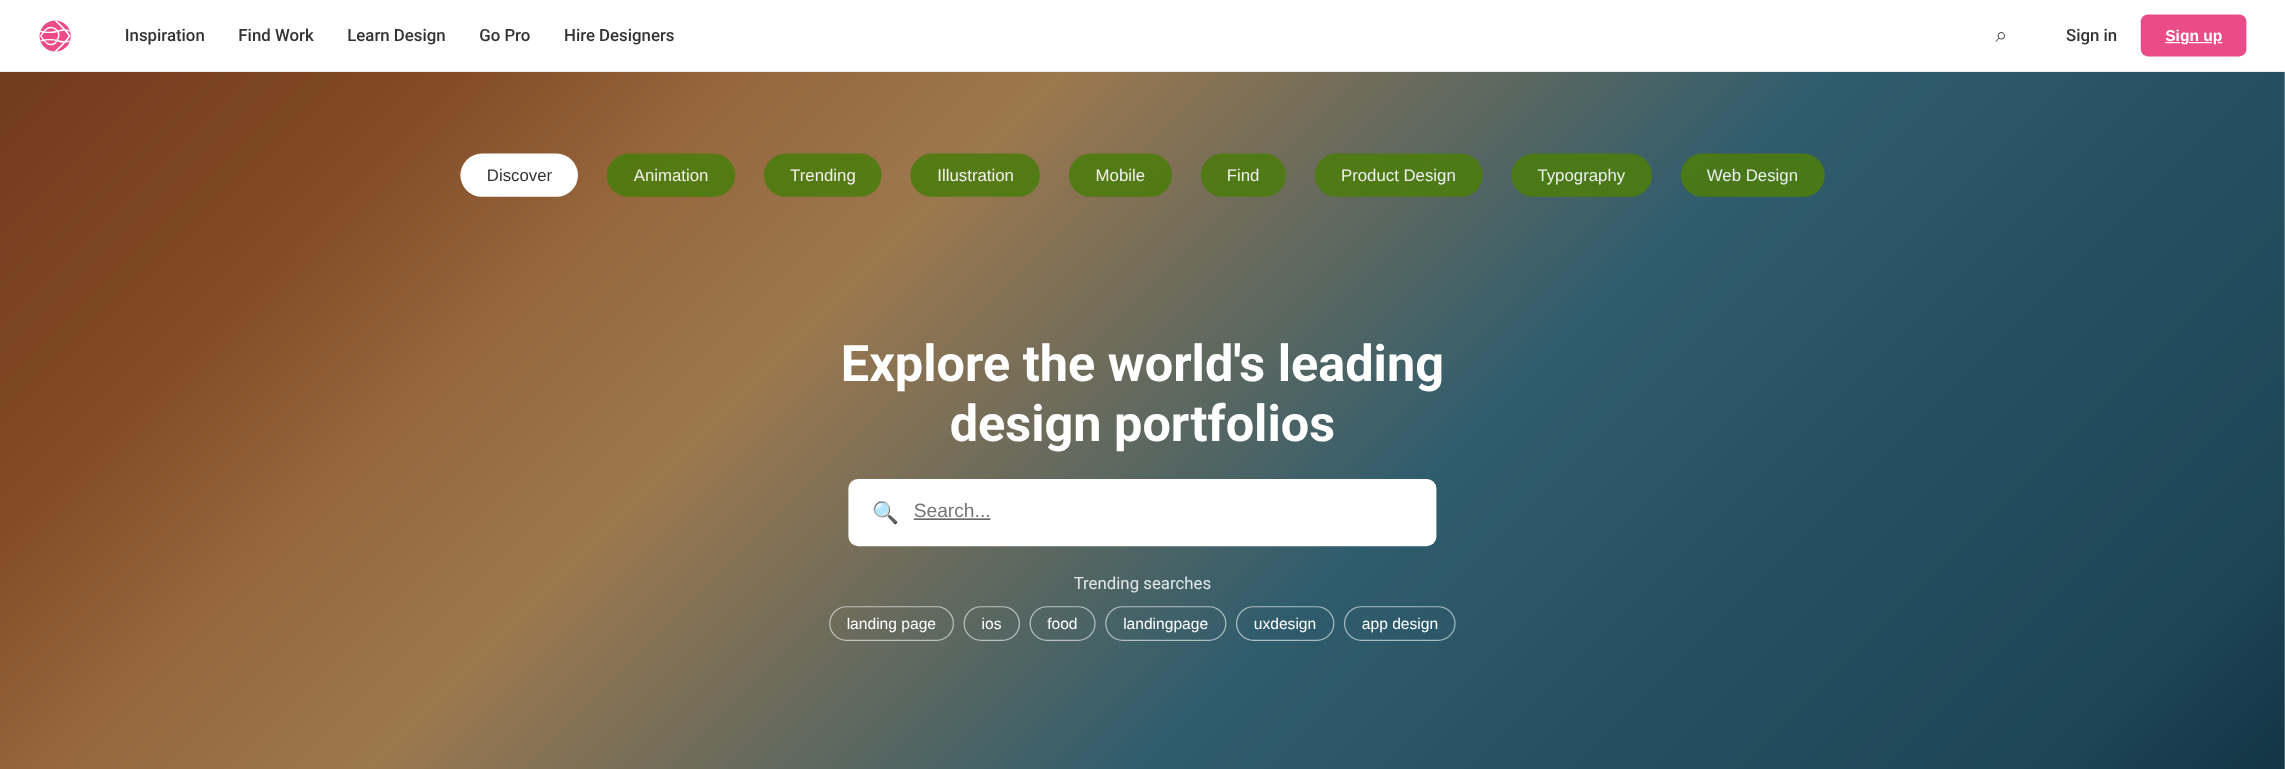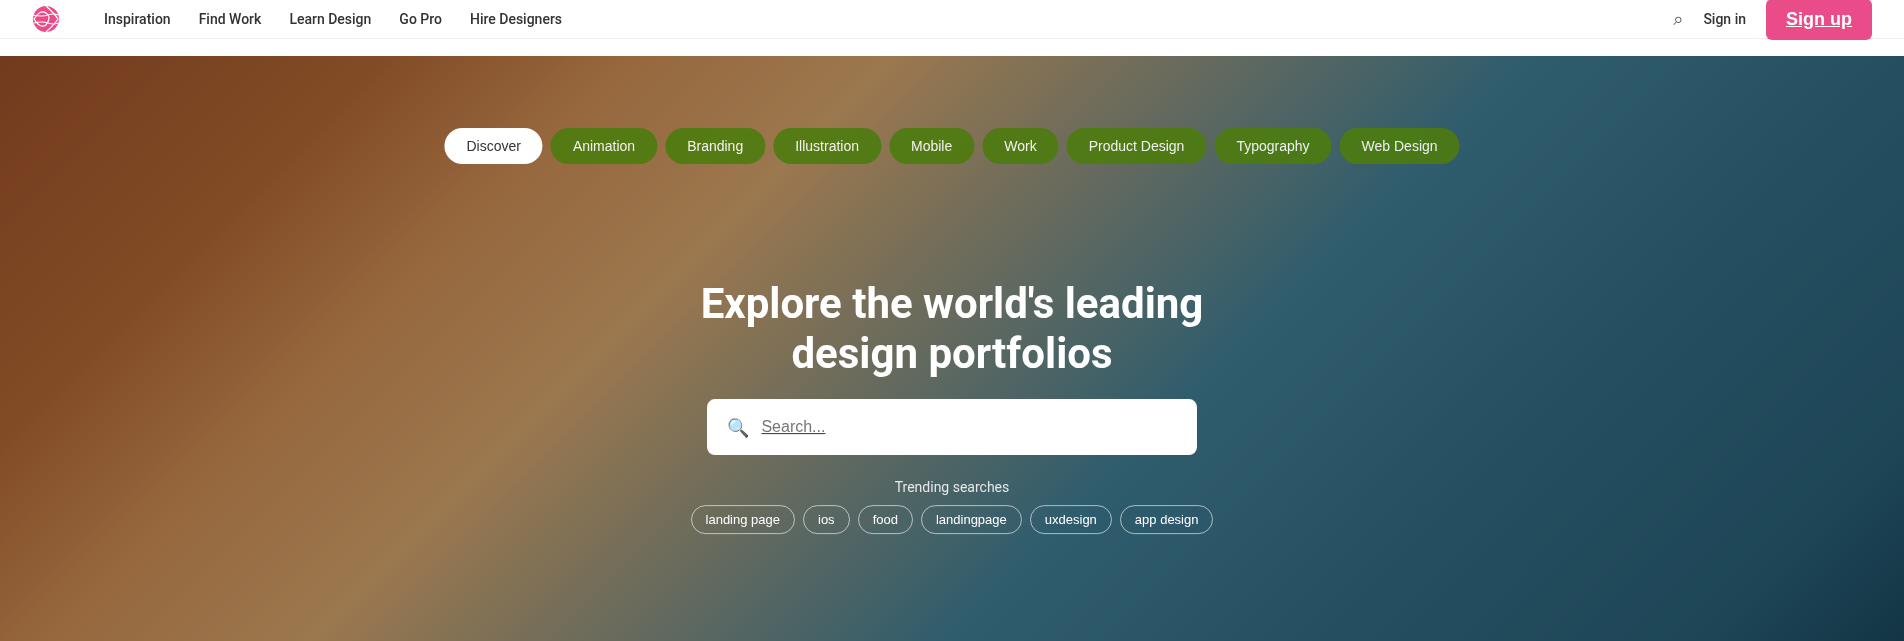--- a/index.html
+++ b/index.html
@@ -2,39 +2,39 @@
 <html><head>
   <meta charset="utf-8">
   <style>
     * { margin: 0; padding: 0; box-sizing: border-box; }
     body { font-family: -apple-system, BlinkMacSystemFont, 'Segoe UI', Roboto, sans-serif; overflow: hidden; }
 
     
     .navbar {
       position: fixed; top: 0; left: 0; right: 0; z-index: 100;
       background: #fff;
-      height: 39px;
+      height: 60px;
       display: flex; align-items: center; justify-content: space-between;
       padding: 0 32px;
       border-bottom: 1px solid #eee;
     }
     .navbar-left { display: flex; align-items: center; gap: 32px; }
     .navbar-logo { display: flex; align-items: center; }
     .logo-icon { width: 40px; height: 28px; }
     .nav-links { display: flex; align-items: center; gap: 28px; }
     .nav-link {
       font-size: 14px; color: #333; text-decoration: none; font-weight: 500;
       cursor: pointer;
     }
     .navbar-right { display: flex; align-items: center; gap: 20px; }
     .search-icon-nav { color: #555; font-size: 18px; cursor: pointer; }
-    .signin-link { font-size: 14px; color: #333; cursor: pointer; font-weight: 500; }
+    .signin-link { font-size: 14px; color: #333; cursor: pointer; font-weight: 500; margin-left: 29px; }
     .signup-btn {
       background: #ea4c89; color: #fff; border: none; border-radius: 6px;
-      padding: 10px 20px; font-size: 18px; font-weight: 600; cursor: pointer; text-decoration: underline;
+      padding: 10px 20px; font-size: 13px; font-weight: 600; cursor: pointer; text-decoration: underline;
     }
 
     
     .hero {
       width: 1904px; height: 641px;
       position: relative;
       overflow: hidden;
     }
     .hero-bg {
       position: absolute; inset: 0;
@@ -43,21 +43,21 @@
     
     .hero-bg-overlay {
       position: absolute; inset: 0;
       background: rgba(0,0,0,0.35);
     }
 
     
     .category-tabs {
       position: absolute;
       top: 72px; left: 50%; transform: translateX(-50%);
-      display: flex; gap: 8px; align-items: center;
+      display: flex; gap: 24px; align-items: center;
       z-index: 10;
     }
     .cat-tab {
       padding: 10px 22px; border-radius: 30px; font-size: 14px; font-weight: 500;
       cursor: pointer; border: none; white-space: nowrap;
     }
     .cat-tab-active { background: #fff; color: #333; }
     .cat-tab-inactive { background: #4d7c0f; color: #fff; opacity: 0.9; }
 
     
@@ -134,24 +134,24 @@
   </div>
 </nav>
 
 <section class="hero" style="margin-top:56px;">
   <div class="hero-bg"></div>
   <div class="hero-bg-overlay"></div>
 
   <div class="category-tabs" id="cat-tabs">
       <button class="cat-tab cat-tab-active">Discover</button>
       <button class="cat-tab cat-tab-inactive">Animation</button>
-      <button class="cat-tab cat-tab-inactive">Branding</button>
+      <button class="cat-tab cat-tab-inactive">Trending</button>
       <button class="cat-tab cat-tab-inactive">Illustration</button>
       <button class="cat-tab cat-tab-inactive">Mobile</button>
-      <button class="cat-tab cat-tab-inactive">Work</button>
+      <button class="cat-tab cat-tab-inactive">Find</button>
       <button class="cat-tab cat-tab-inactive">Product Design</button>
       <button class="cat-tab cat-tab-inactive">Typography</button>
       <button class="cat-tab cat-tab-inactive">Web Design</button>
     </div>
 
   <div class="hero-content">
     <h1 class="hero-title">
       <span>Explore the world's leading</span><br>
       <span>design portfolios</span>
     </h1>

